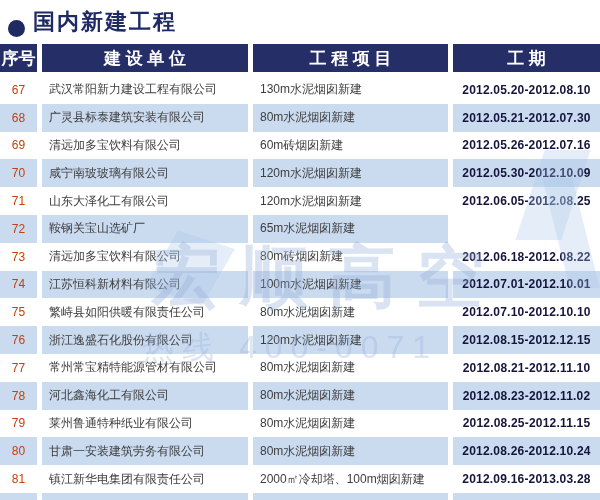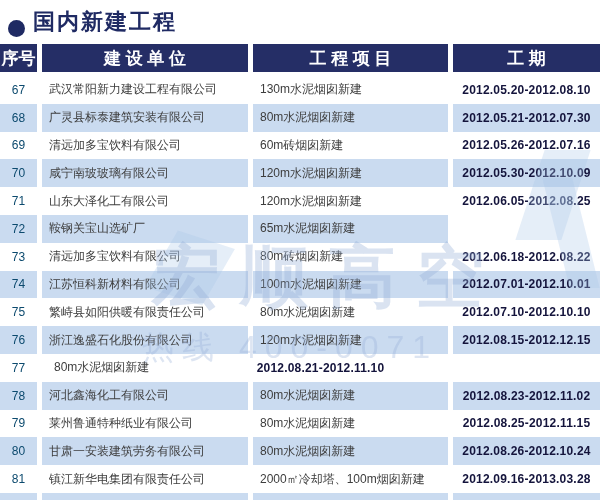--- a/index.html
+++ b/index.html
@@ -22,21 +22,21 @@
   .thead{position:absolute;top:44px;left:0;width:600px;height:28px;display:flex;}
   .thead .cell{background:#252e66;color:#ffffff;font-size:17px;font-weight:bold;
                display:flex;align-items:center;justify-content:center;height:100%;}
 
   
   .tbody{position:absolute;top:76px;left:0;width:600px;}
   .row{display:flex;height:27.8px;}
   .row .cell{height:100%;display:flex;align-items:center;background:#ffffff;
              font-size:12px;color:#3d3d3d;overflow:hidden;white-space:nowrap;}
   .row.striped .cell{background:#cadbf0;}
-  .cell.no{justify-content:center;color:#0c4a6e;}
+  .cell.no{justify-content:center;color:#c2410c;}
   .cell.company,.cell.project{padding-left:7px;box-sizing:border-box;}
   .cell.period{justify-content:center;font-weight:bold;color:#14143c;letter-spacing:0.2px;}
 
   
   .bottom-strip{position:absolute;top:493px;left:0;width:600px;height:7px;display:flex;}
   .bottom-strip .cell{background:#cadbf0;height:100%;}
 
   
   .watermark{position:absolute;left:0;top:0;width:600px;height:500px;pointer-events:none;}
   .wm-line1{position:absolute;left:152px;top:232px;font-size:68px;font-weight:bold;
@@ -164,20 +164,21 @@
     <div class="cell c2 company">浙江逸盛石化股份有限公司</div>
     <div class="gap"></div>
     <div class="cell c3 project">120m水泥烟囱新建</div>
     <div class="gap"></div>
     <div class="cell c4 period">2012.08.15-2012.12.15</div>
   </div>
 
   <div class="row">
     <div class="cell c1 no">77</div>
     <div class="gap"></div>
+    <div class="cell c2 company">常州常宝精特能源管材有限公司</div>
     <div class="gap"></div>
     <div class="cell c3 project">80m水泥烟囱新建</div>
     <div class="gap"></div>
     <div class="cell c4 period">2012.08.21-2012.11.10</div>
   </div>
 
   <div class="row striped">
     <div class="cell c1 no">78</div>
     <div class="gap"></div>
     <div class="cell c2 company">河北鑫海化工有限公司</div>

